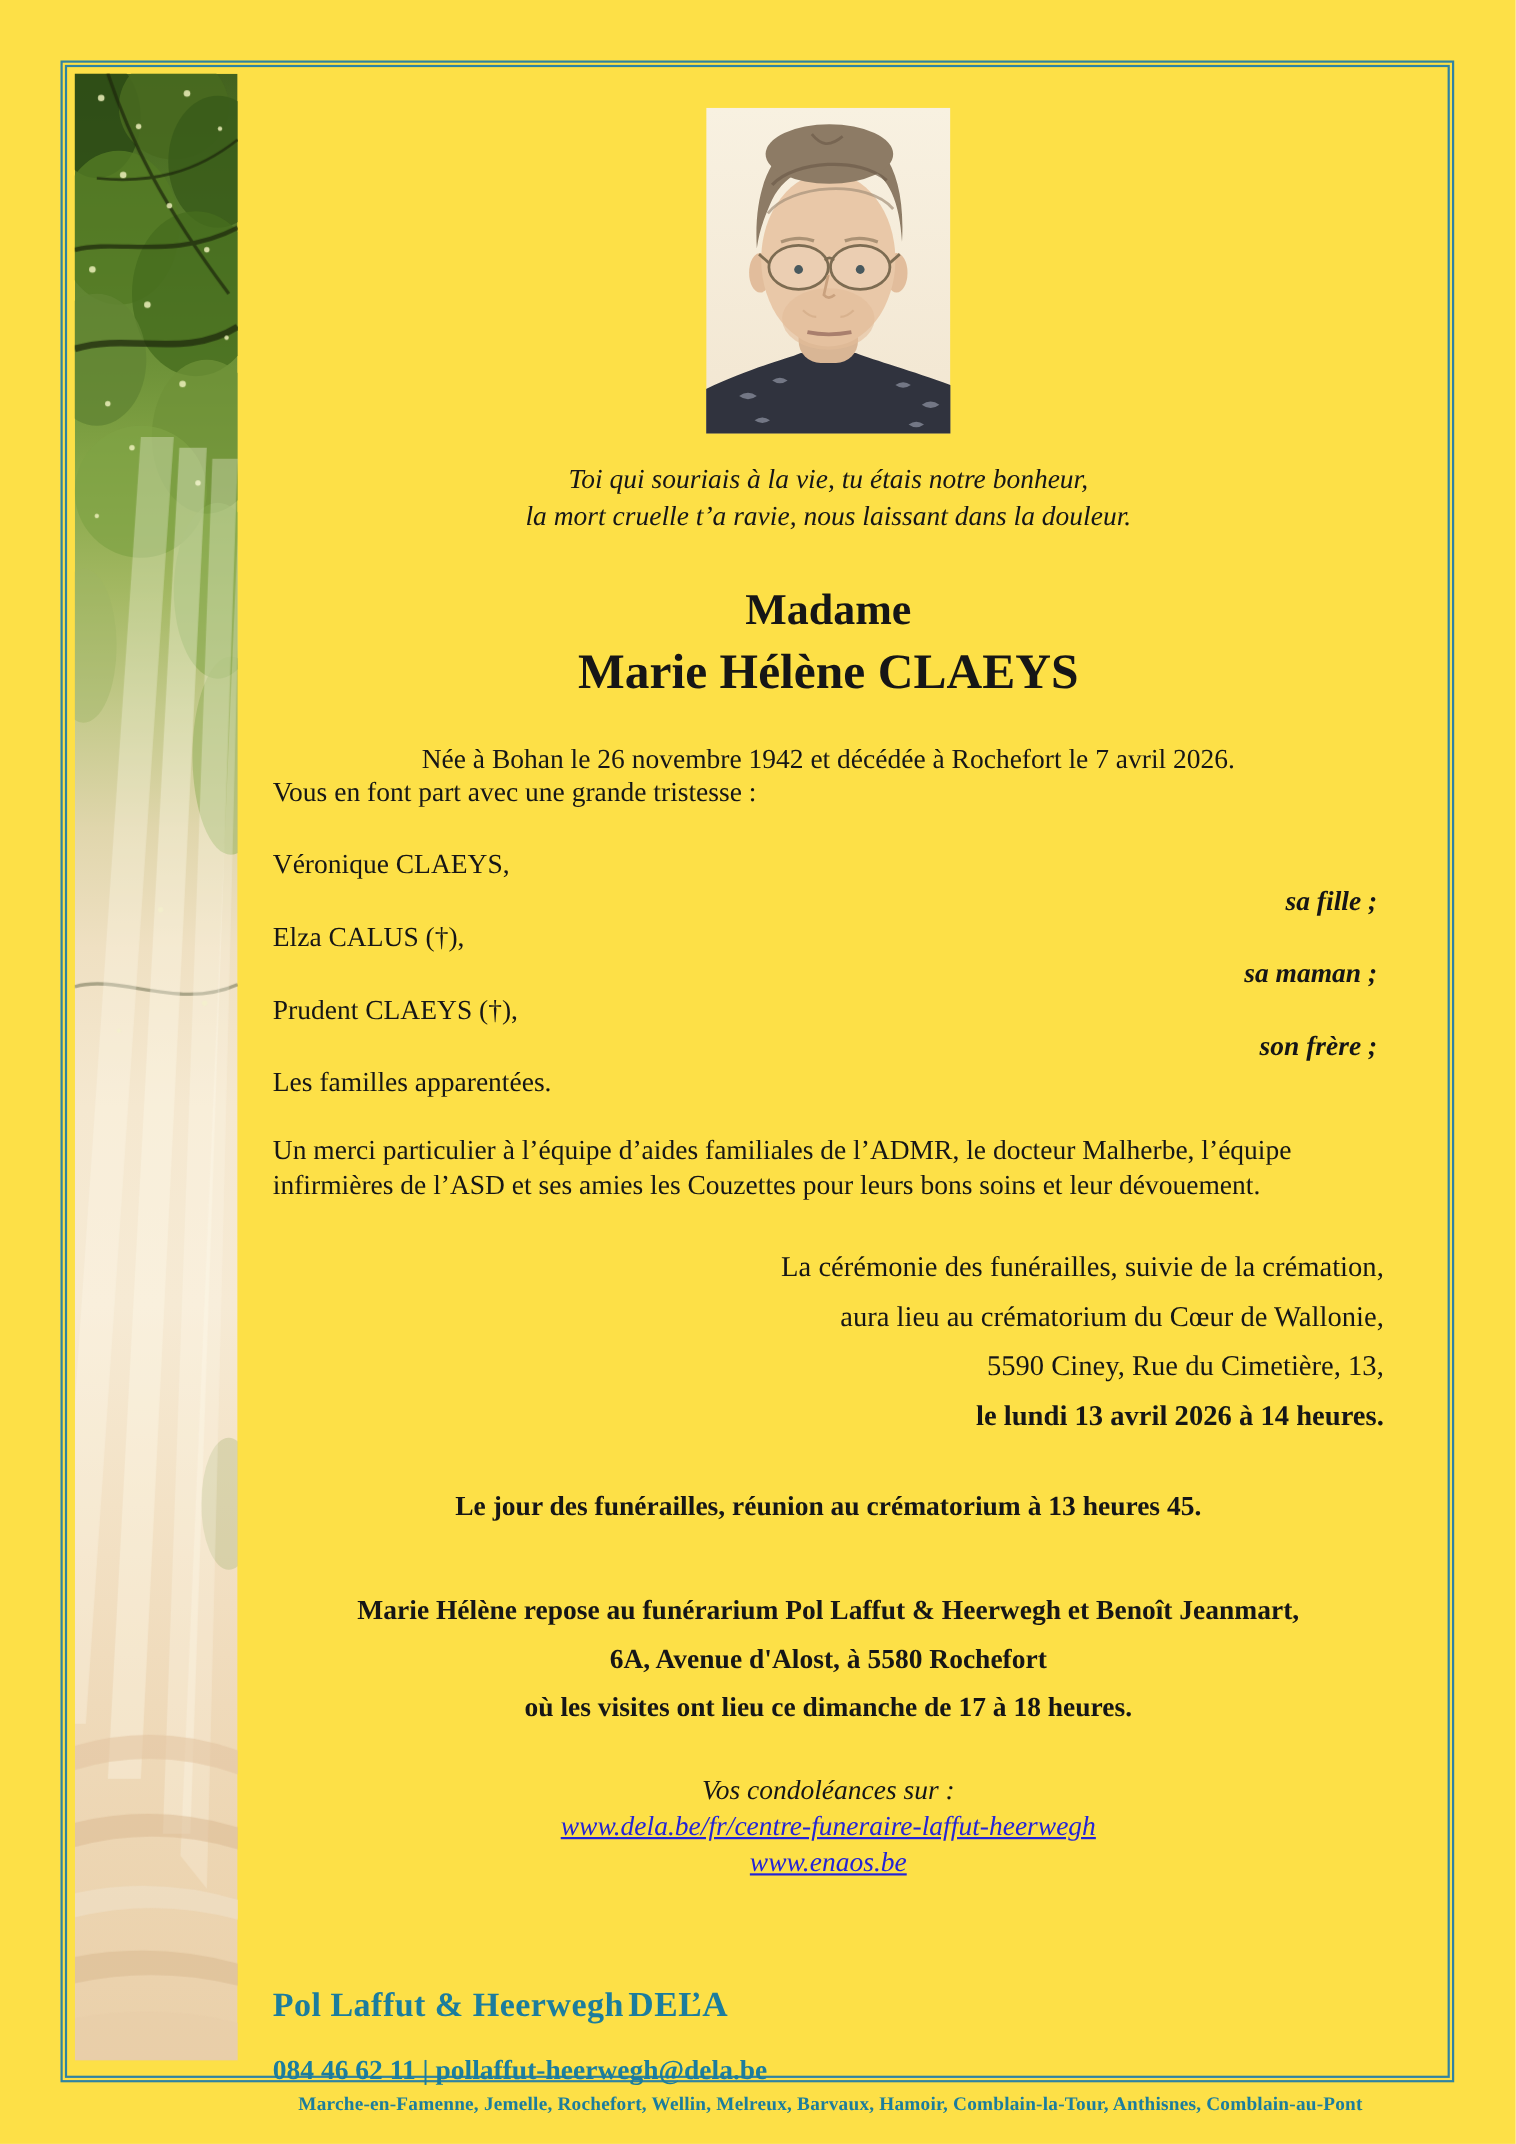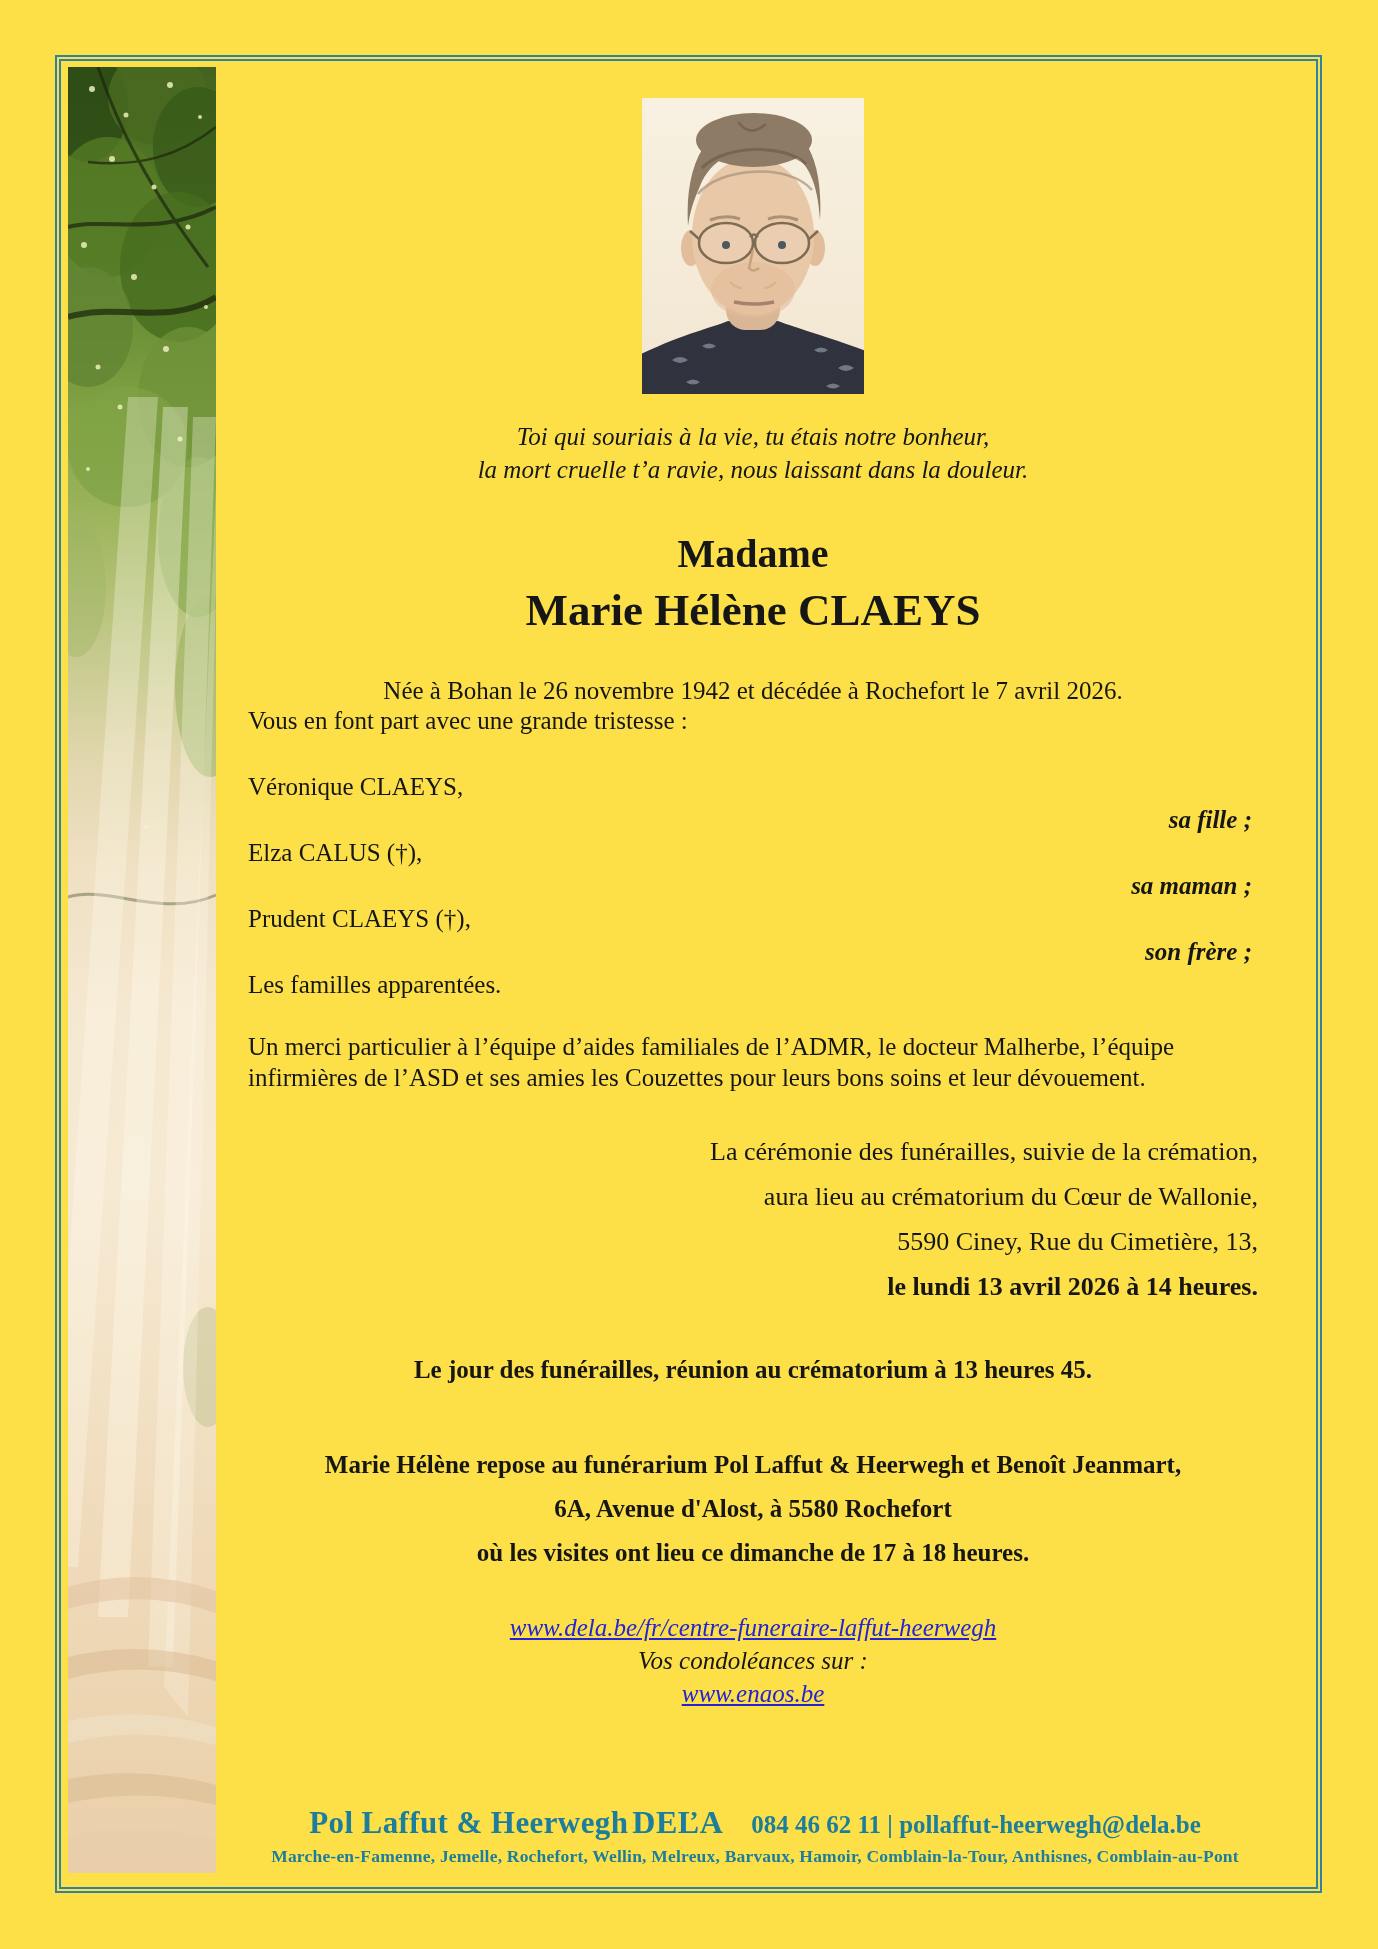--- a/index.html
+++ b/index.html
@@ -29,21 +29,21 @@
   .families-note{font-size:25px;line-height:33px;}
   .thanks{margin-top:30px;font-size:25px;line-height:31px;}
   .ceremony{margin-top:36px;text-align:right;font-size:26px;line-height:45px;}
   .bold{font-weight:700;}
   .meeting{margin-top:46px;text-align:center;font-size:25px;line-height:30px;font-weight:700;}
   .repose{margin-top:58px;text-align:center;font-size:25px;line-height:44px;font-weight:700;}
   .condolences{margin-top:36px;text-align:center;font-style:italic;font-size:25px;line-height:33px;}
   .condolences a{color:#2424d6;text-decoration:underline;cursor:pointer;}
   
   .footer{position:absolute;left:248px;top:1804px;width:1014px;color:#1c7d9d;text-align:center;}
-  .footer-main{display:flex;justify-content:center;align-items:baseline;gap:28px;white-space:nowrap;}
+  .footer-main{display:flex;justify-content:center;align-items:baseline;gap:28px;white-space:nowrap;flex-direction:column;}
   .brand{font-size:31px;font-weight:600;letter-spacing:.4px;}
   .brand-logo{font-size:32px;font-weight:700;letter-spacing:.5px;}
   .contact{font-size:25px;font-weight:600;}
   .cities{margin-top:5px;font-size:17.5px;font-weight:600;letter-spacing:.2px;white-space:nowrap;}
 </style>
 </head>
 <body>
 
 <div class="page">
 
@@ -218,22 +218,22 @@
 
     <div class="meeting">Le jour des funérailles, réunion au crématorium à 13 heures 45.</div>
 
     <div class="repose">
       <div>Marie Hélène repose au funérarium Pol Laffut &amp; Heerwegh et Benoît Jeanmart,</div>
       <div>6A, Avenue d'Alost, à 5580 Rochefort</div>
       <div>où les visites ont lieu ce dimanche de 17 à 18 heures.</div>
     </div>
 
     <div class="condolences">
+      <div>Vos condoléances sur :</div>
       <div><a>www.dela.be/fr/centre-funeraire-laffut-heerwegh</a></div>
-      <div>Vos condoléances sur :</div>
       <div><a>www.enaos.be</a></div>
     </div>
 
   </div>
 
   <div class="footer">
     <div class="footer-main">
       <span>
         <span class="brand">Pol Laffut &amp; Heerwegh</span>
         <span class="brand-logo">DEĽA</span>

